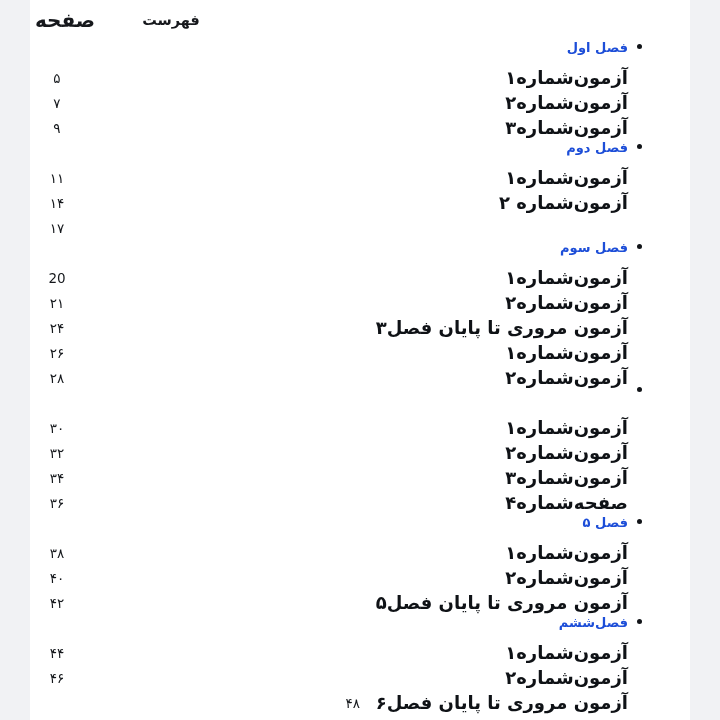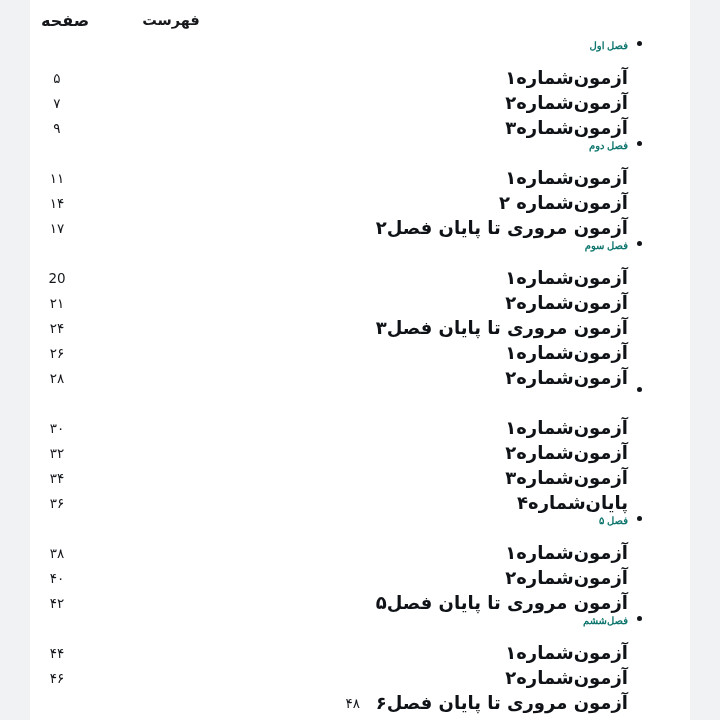--- a/index.html
+++ b/index.html
@@ -64,21 +64,21 @@
     font-weight: bold;
     font-size: 14.5px;
     color: #16181c;
     letter-spacing: 0.2px;
     margin-left: 42px;
   }
   .hdr-page {
     width: 75px;
     text-align: center;
     font-weight: bold;
-    font-size: 16px;
+    font-size: 20px;
     color: #16181c;
   }
   
 
   
   .chapter-row {
     display: flex;
     flex-direction: row;
     align-items: baseline;
     height: 25px;
@@ -101,24 +101,23 @@
     border-radius: 50%;
     background: #111418;
     margin-left: 9px;
     margin-right: 0;
     position: relative;
     top: -3px;
     flex: 0 0 auto;
   }
   .chapter-label {
     font-weight: bold;
-    font-size: 10px;
-    color: #0f766e;
+    font-size: 13px;
+    color: #1d4ed8;
     white-space: nowrap;
-    font-family: Liberation Serif, serif;
   }
 
   
   .entry-row {
     display: flex;
     flex-direction: row;
     align-items: center;
     height: 25px;
     direction: rtl;
     box-sizing: border-box;
@@ -201,21 +200,20 @@
           <span class="entry-label">آزمون‌شماره۱</span>
           <span class="leader"></span>
           <span class="entry-page">۱۱</span>
         </div>
         <div class="entry-row">
           <span class="entry-label">آزمون‌شماره ۲</span>
           <span class="leader"></span>
           <span class="entry-page">۱۴</span>
         </div>
         <div class="entry-row">
-          <span class="entry-label">آزمون مروری تا پایان فصل۲</span>
           <span class="leader"></span>
           <span class="entry-page">۱۷</span>
         </div>
         <div class="chapter-row">
           <div class="chapter-inner">
             <span class="bullet"></span>
             <span class="chapter-label">فصل سوم</span>
           </div>
         </div>
         <div class="entry-row">
@@ -257,21 +255,21 @@
           <span class="entry-label">آزمون‌شماره۲</span>
           <span class="leader"></span>
           <span class="entry-page">۳۲</span>
         </div>
         <div class="entry-row">
           <span class="entry-label">آزمون‌شماره۳</span>
           <span class="leader"></span>
           <span class="entry-page">۳۴</span>
         </div>
         <div class="entry-row">
-          <span class="entry-label">پایان‌شماره۴</span>
+          <span class="entry-label">صفحه‌شماره۴</span>
           <span class="leader"></span>
           <span class="entry-page">۳۶</span>
         </div>
         <div class="chapter-row">
           <div class="chapter-inner">
             <span class="bullet"></span>
             <span class="chapter-label">فصل ۵</span>
           </div>
         </div>
         <div class="entry-row">

